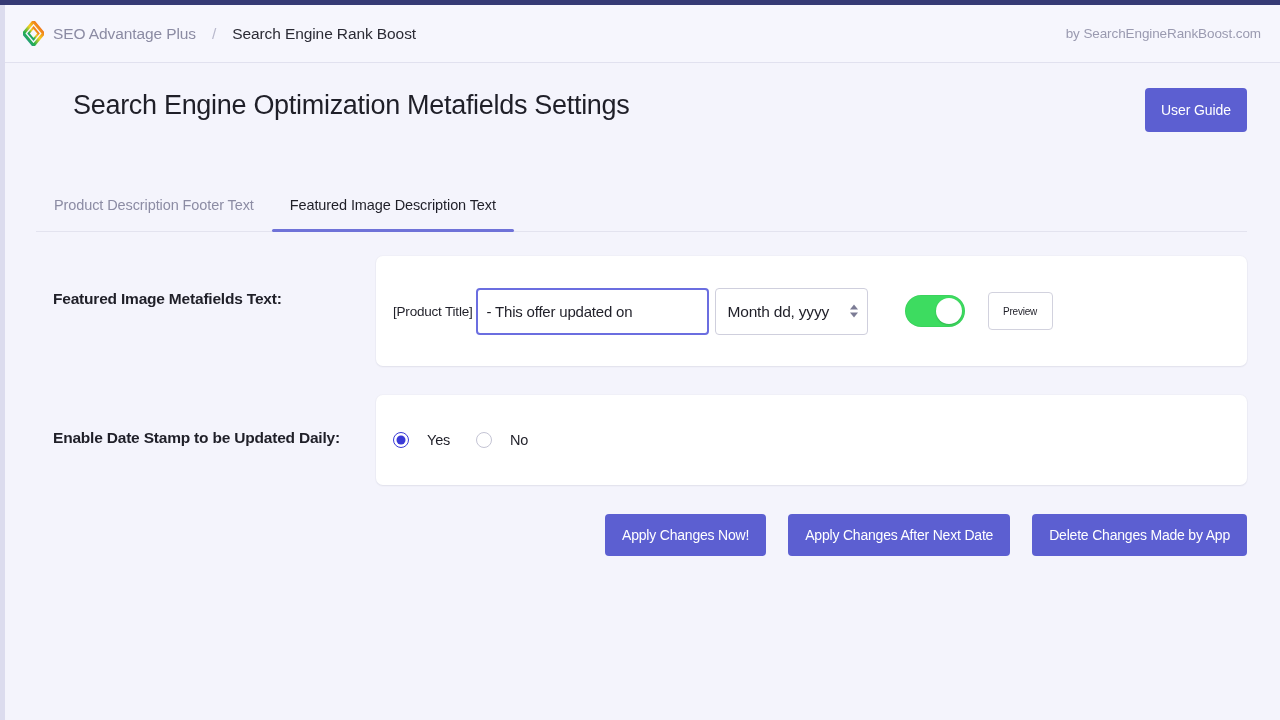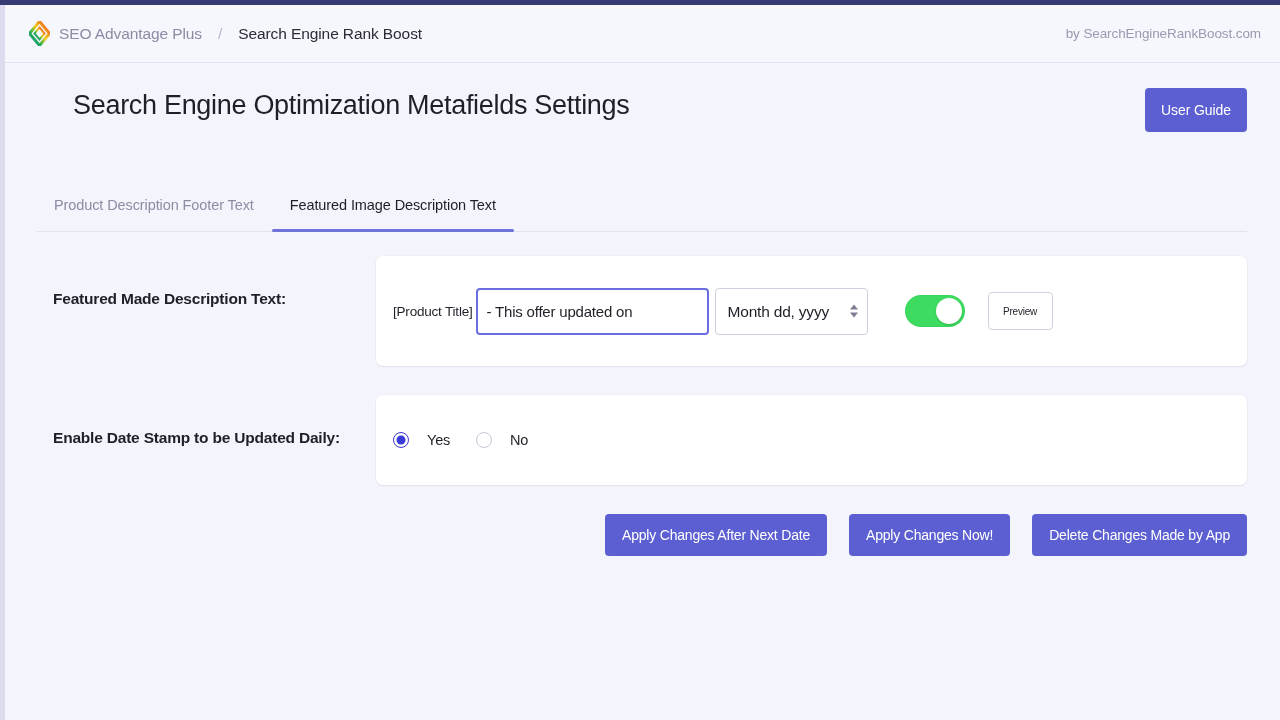--- a/index.html
+++ b/index.html
@@ -34,21 +34,21 @@
 
   
   .topbar {
     position: absolute;
     top: 5px; left: 5px;
     width: 1275px; height: 58px;
     background: #f6f6fd;
     border-bottom: 1px solid #e1e1ef;
     display: flex;
     align-items: center;
-    padding: 0 19px 0 24px;
+    padding: 0 19px 0 18px;
   }
   .brand {
     display: flex;
     align-items: center;
     gap: 9px;
   }
   .logo-diamond {
     width: 21px; height: 25px;
     display: block;
   }
@@ -374,21 +374,21 @@
 
   <button class="btn-user-guide">User Guide</button>
 </div>
 
 <div class="tabs">
   <button class="tab">Product Description Footer Text</button>
   <button class="tab active">Featured Image Description Text</button>
 </div>
 
 <div class="section" id="sec-featured">
-  <div class="section-label">Featured Made Description Text:</div>
+  <div class="section-label">Featured Image Metafields Text:</div>
   <div class="card" id="card-featured">
     <span class="prod-title-tag">[Product Title]</span>
     <input class="text-input" type="text" value="- This offer updated on" style="">
     <span class="select-box">
       <select class="date-select">
         <option>Month dd, yyyy</option>
       </select>
       <span class="stepper-arrows">
         <i class="up"></i>
           <i class="down"></i>
@@ -411,16 +411,16 @@
       </label>
       <label class="radio-opt">
         <span class="radio-dot"></span>
         <span class="radio-text">No</span>
       </label>
     </div>
   </div>
 </div>
 
 <div class="actions">
+  <button class="btn-action">Apply Changes Now!</button>
   <button class="btn-action">Apply Changes After Next Date</button>
-  <button class="btn-action">Apply Changes Now!</button>
   <button class="btn-action">Delete Changes Made by App</button>
 </div>
 
 </body></html>

